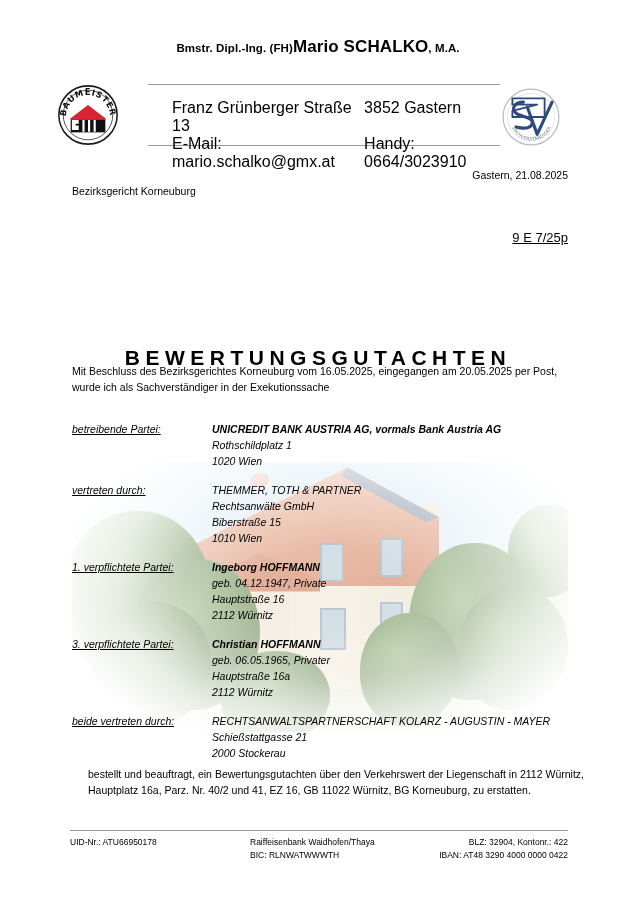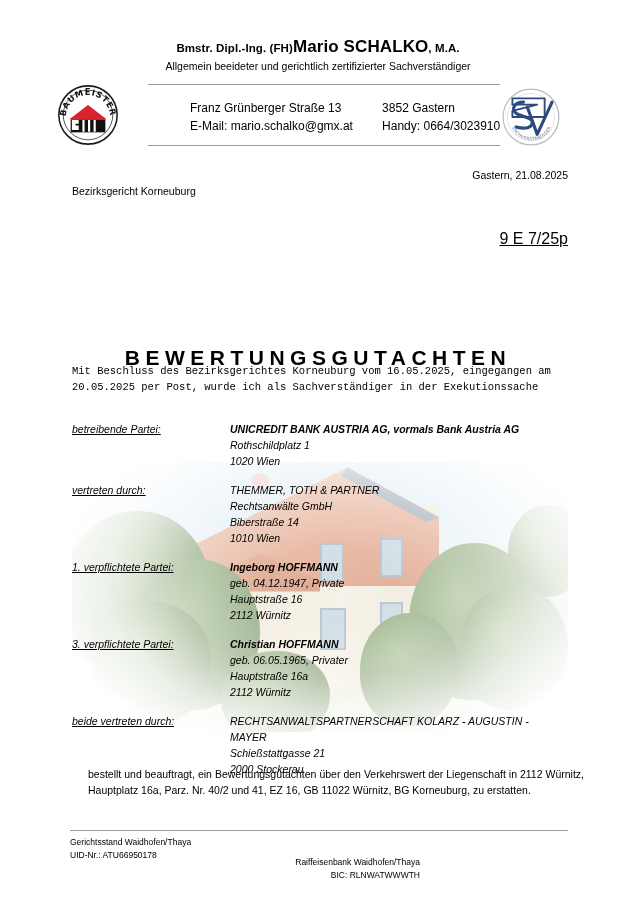--- a/index.html
+++ b/index.html
@@ -158,23 +158,23 @@
     border-top: 1.5px solid #9a9a9a;
   }
   .rule-mid {
     position: absolute;
     left: 148px; top: 145px; width: 352px; height: 0;
     border-top: 1.5px solid #9a9a9a;
   }
 
   .contact {
     position: absolute;
-    left: 168px; top: 99px;
+    left: 150px; top: 99px;
     width: 350px;
-    font-size: 12px;
+    font-size: 16px;
     line-height: 18px;
   }
   .contact-row { display: flex; }
   .contact-col-a { width: 205px; text-align: left; padding-left: 22px; }
   .contact-col-b { width: 145px; text-align: left; }
 
   
   .logo-bm {
     position: absolute;
     left: 57px; top: 84px;
@@ -199,21 +199,21 @@
   }
   .addr-street {
     position: absolute;
     left: 72px; top: 214px;
     font-size: 10.5px;
     line-height: 16px;
   }
   .case-no {
     position: absolute;
     right: 68px; top: 230px;
-    font-size: 16px;
+    font-size: 13px;
     text-decoration: underline;
   }
 
   
   .doc-title {
     position: absolute;
     left: 0; right: 0; top: 298px;
     text-align: center;
     font-size: 21px;
     font-weight: bold;
@@ -222,21 +222,20 @@
   }
 
   
   .intro {
     position: absolute;
     left: 72px; top: 363px;
     width: 496px;
     font-size: 10.5px;
     line-height: 16px;
     text-align: left;
-    font-family: Liberation Mono, monospace;
   }
 
   
   .parties {
     position: absolute;
     left: 72px; top: 421px;
     width: 496px;
     font-size: 10.5px;
   }
   .party {
@@ -247,21 +246,20 @@
   }
   .party-label {
     width: 140px;
     flex: 0 0 140px;
     text-decoration: underline;
     line-height: 16px;
   }
   .party-lines {
     flex: 1;
     line-height: 16px;
-    margin-left: 18px;
   }
   .party-lines .l0 { font-weight: bold; }
 
   
   .closing {
     position: absolute;
     left: 88px; top: 766px;
     width: 496px;
     font-size: 10.5px;
     line-height: 16px;
@@ -276,21 +274,21 @@
   }
   .footer {
     position: absolute;
     left: 70px; top: 836px; width: 498px;
     font-size: 8.5px;
     line-height: 13px;
     display: flex;
   }
   .foot-col { }
   .foot-a { width: 180px; text-align: left; }
-  .foot-b { width: 170px; text-align: right; margin-top: 20px; }
+  .foot-b { width: 170px; text-align: left; }
   .foot-c { width: 148px; text-align: right; }
 </style>
 </head>
 <body>
 
 <div class="page">
 
   <div class="watermark">
     <div class="wm-inner">
       <div class="wm-sky"></div>
@@ -315,21 +313,20 @@
       <div class="wm-bush wm-b3"></div>
       <div class="wm-bush wm-b7"></div>
     </div>
   </div>
 
   <div class="content">
 
     <div class="hdr-title">
       <span class="hdr-pre">Bmstr. Dipl.-Ing. (FH)</span><span class="hdr-name">Mario SCHALKO</span><span class="hdr-post">, M.A.</span>
     </div>
-    <div class="hdr-sub">Allgemein beeideter und gerichtlich zertifizierter Sachverständiger</div>
 
     <div class="rule-top"></div>
     <div class="rule-mid"></div>
 
     <div class="contact">
       <div class="contact-row">
         <div class="contact-col-a">Franz Grünberger Straße 13</div>
         <div class="contact-col-b">3852 Gastern</div>
       </div>
       <div class="contact-row">
@@ -388,21 +385,21 @@
             <div class="l0">UNICREDIT BANK AUSTRIA AG, vormals Bank Austria AG</div>
             <div>Rothschildplatz 1</div>
             <div>1020 Wien</div>
           </div>
         </div>
         <div class="party">
           <div class="party-label">vertreten durch:</div>
           <div class="party-lines">
             <div>THEMMER, TOTH &amp; PARTNER</div>
             <div>Rechtsanwälte GmbH</div>
-            <div>Biberstraße 14</div>
+            <div>Biberstraße 15</div>
             <div>1010 Wien</div>
           </div>
         </div>
         <div class="party">
           <div class="party-label">1. verpflichtete Partei:</div>
           <div class="party-lines">
             <div class="l0">Ingeborg HOFFMANN</div>
             <div>geb. 04.12.1947, Private</div>
             <div>Hauptstraße 16</div>
             <div>2112 Würnitz</div>
@@ -425,23 +422,26 @@
             <div>2000 Stockerau</div>
           </div>
         </div>
       </div>
 
     <div class="closing">bestellt und beauftragt, ein Bewertungsgutachten über den Verkehrswert der Liegenschaft in 2112 Würnitz, Hauptplatz 16a, Parz. Nr. 40/2 und 41, EZ 16, GB 11022 Würnitz, BG Korneuburg, zu erstatten.</div>
 
     <div class="rule-foot"></div>
     <div class="footer">
       <div class="foot-col foot-a">
-        <div>Gerichtsstand Waidhofen/Thaya</div>
         <div>UID-Nr.: ATU66950178</div>
       </div>
       <div class="foot-col foot-b">
         <div>Raiffeisenbank Waidhofen/Thaya</div>
         <div>BIC: RLNWATWWWTH</div>
       </div>
+      <div class="foot-col foot-c">
+        <div>BLZ: 32904, Kontonr.: 422</div>
+        <div>IBAN: AT48 3290 4000 0000 0422</div>
+      </div>
     </div>
 
   </div>
 </div>
 
 </body></html>

